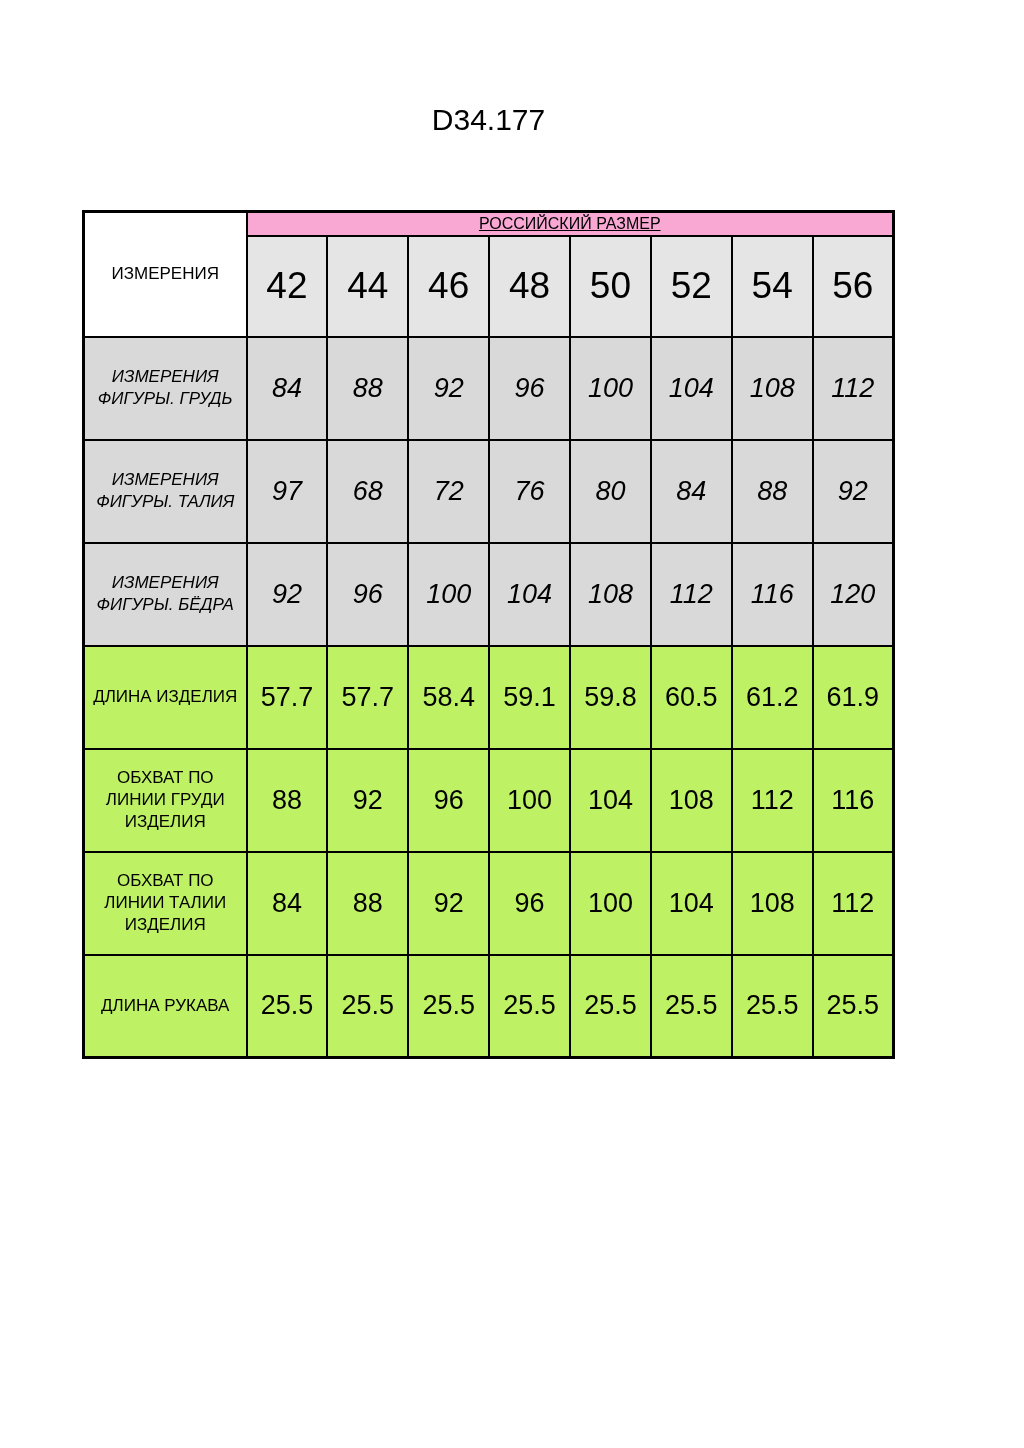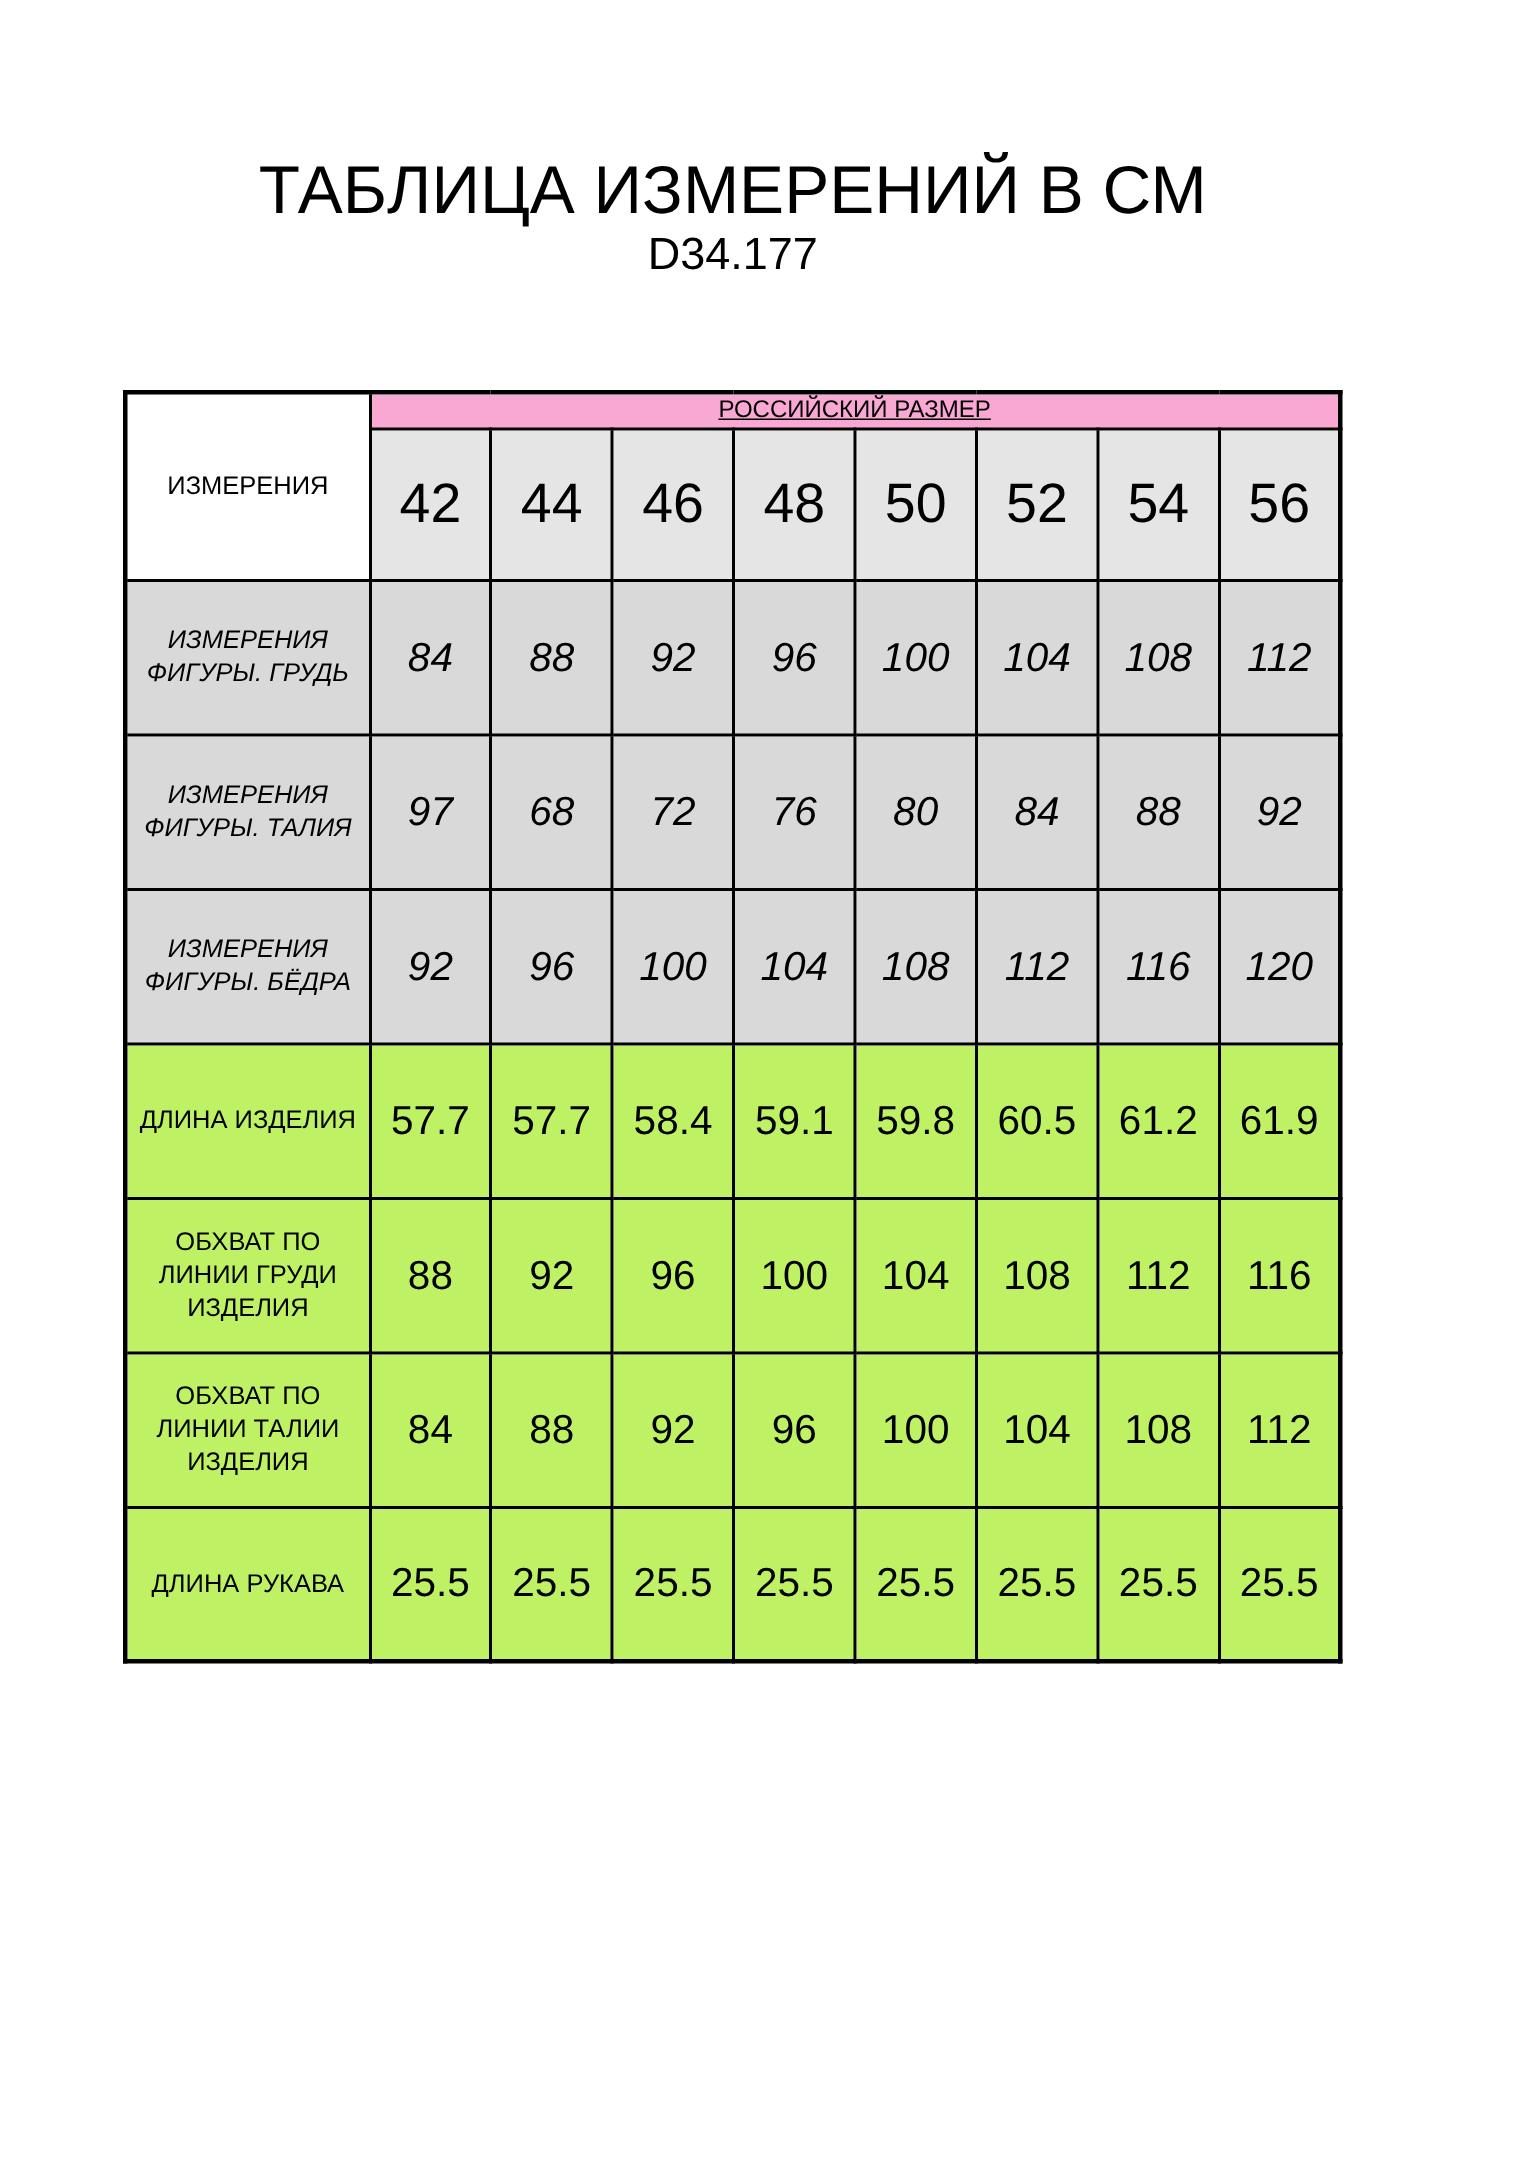--- a/index.html
+++ b/index.html
@@ -92,21 +92,20 @@
     background: #bef264;
     font-style: normal;
   }
 </style>
 </head>
 <body>
 
 <div class="page">
   <div class="content">
 
-    <div class="page-title">ТАБЛИЦА ИЗМЕРЕНИЙ В СМ</div>
 
     <div class="model-code">D34.177</div>
 
 
     <table class="measurements">
       <colgroup>
         <col class="label-col">
         <col>
           <col>
           <col>

